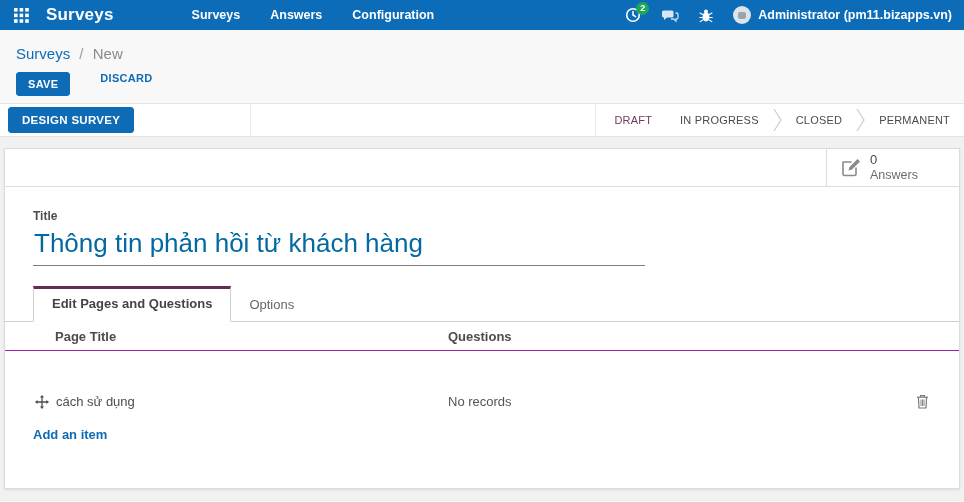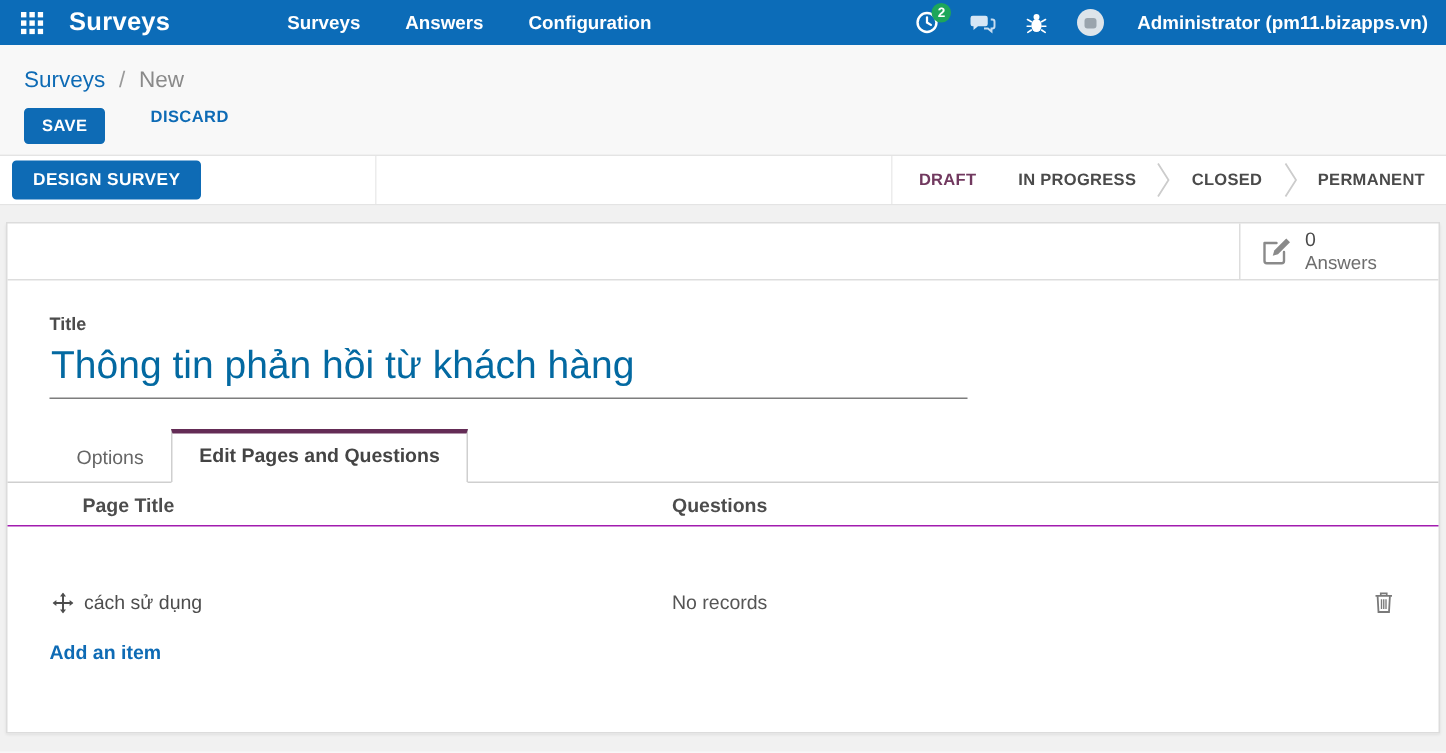--- a/index.html
+++ b/index.html
@@ -9,21 +9,21 @@
   
   .navbar { height:30px; background:#0c6cb8; display:flex; align-items:center; padding:0 12px 0 8px; color:#fff; }
   .apps-btn { display:flex; align-items:center; justify-content:center; width:26px; height:30px; cursor:pointer; }
   .brand { font-size:17px; font-weight:700; margin:0 0 0 12px; letter-spacing:.2px; cursor:pointer; }
   .nav-menu { display:flex; margin-left:66px; gap:6px; }
   .nav-item { font-size:12.5px; font-weight:700; padding:0 12px; line-height:30px; cursor:pointer; }
   .nav-right { margin-left:auto; display:flex; align-items:center; gap:20px; }
   .icon-btn { position:relative; display:flex; align-items:center; cursor:pointer; }
   .badge { position:absolute; top:-5px; right:-8px; background:#1ea65a; color:#fff; font-size:9px; font-weight:700;
            min-width:13px; height:13px; line-height:13px; text-align:center; border-radius:7px; padding:0 2px; }
-  .user-block { display:flex; align-items:center; gap:22px; cursor:pointer; }
+  .user-block { display:flex; align-items:center; gap:7px; cursor:pointer; }
   .avatar { width:18px; height:18px; border-radius:50%; background:#dde4ea; display:flex; align-items:center; justify-content:center; }
   .avatar-inner { width:8px; height:7px; background:#9aa4ad; border-radius:2px; }
   .user-name { font-size:12.5px; font-weight:700; }
 
   
   .control-panel { padding:15px 0 0 16px; background:#f8f8f8; height:73px; }
   .breadcrumb { font-size:15px; }
   .bc-link { color:#0e6bb5; cursor:pointer; }
   .bc-sep { color:#9a9a9a; margin:0 5px; }
   .bc-current { color:#8a8a8a; }
@@ -32,21 +32,21 @@
                  padding:5px 11px; border-radius:3px; cursor:pointer; font-family:inherit; letter-spacing:.3px; }
   .btn-link { background:none; border:none; color:#0e6bb5; font-size:11px; font-weight:700; margin-left:30px;
               cursor:pointer; font-family:inherit; letter-spacing:.3px; }
 
   
   .statusbar { height:34px; background:#fff; border-top:1px solid #e4e4e4; border-bottom:1px solid #e4e4e4;
                display:flex; align-items:center; position:relative; }
   .sb-divider { position:absolute; left:250px; top:0; bottom:0; width:1px; background:#ececec; }
   .btn-design { margin-left:8px; font-size:11.5px; padding:6px 13px; }
   .status-steps { margin-left:auto; display:flex; align-items:center; height:100%; border-left:1px solid #ececec; padding-left:4px; }
-  .step { font-size:11px; font-weight:700; color:#4a4a4a; padding:0 14px; cursor:pointer; letter-spacing:.2px; }
+  .step { font-size:11px; font-weight:400; color:#4a4a4a; padding:0 14px; cursor:pointer; letter-spacing:.2px; }
   .step.active { color:#71395f; }
   .step-arrow { display:flex; align-items:center; }
 
   
   .sheet-region { background:#f1f1f1; padding:11px 4px 12px; height:364px; }
   .sheet { background:#fff; border:1px solid #dcdcdc; height:341px; box-shadow:0 1px 2px rgba(0,0,0,.09); position:relative; }
   .button-box { height:38px; border-bottom:1px solid #ddd; display:flex; justify-content:flex-end; }
   .stat-button { width:133px; border-left:1px solid #ddd; display:flex; align-items:center; gap:9px; padding-left:13px; cursor:pointer; }
   .stat-texts { display:flex; flex-direction:column; line-height:1.25; }
   .stat-count { font-size:13px; color:#4a4a4a; }
@@ -182,22 +182,22 @@
           <span class="stat-label">Answers</span>
         </div>
       </div>
     </div>
 
     <div class="form-body">
       <div class="field-label">Title</div>
       <input class="title-input" type="text" value="Thông tin phản hồi từ khách hàng" style="">
 
       <div class="tabs">
+        <div class="tab active">Edit Pages and Questions</div>
         <div class="tab">Options</div>
-        <div class="tab active">Edit Pages and Questions</div>
       </div>
 
       <div class="list-table">
         <div class="lt-header">
           <div class="col-a">Page Title</div>
           <div class="col-b">Questions</div>
         </div>
         <div class="lt-row">
           <div class="col-a">
             <span class="handle">

